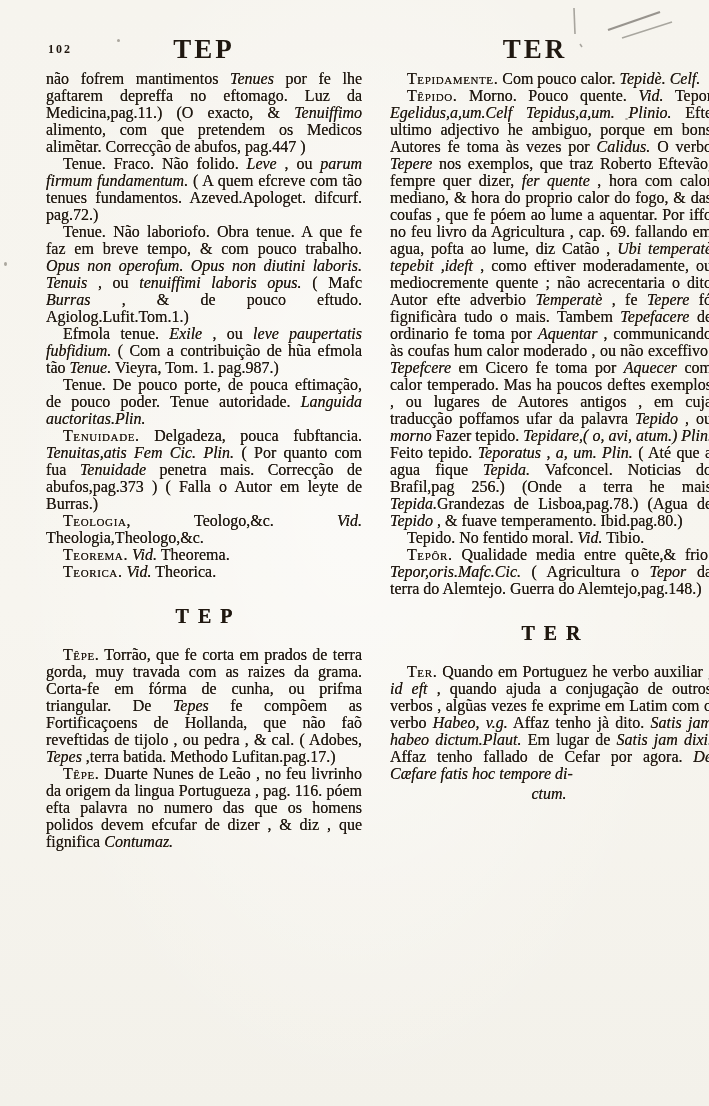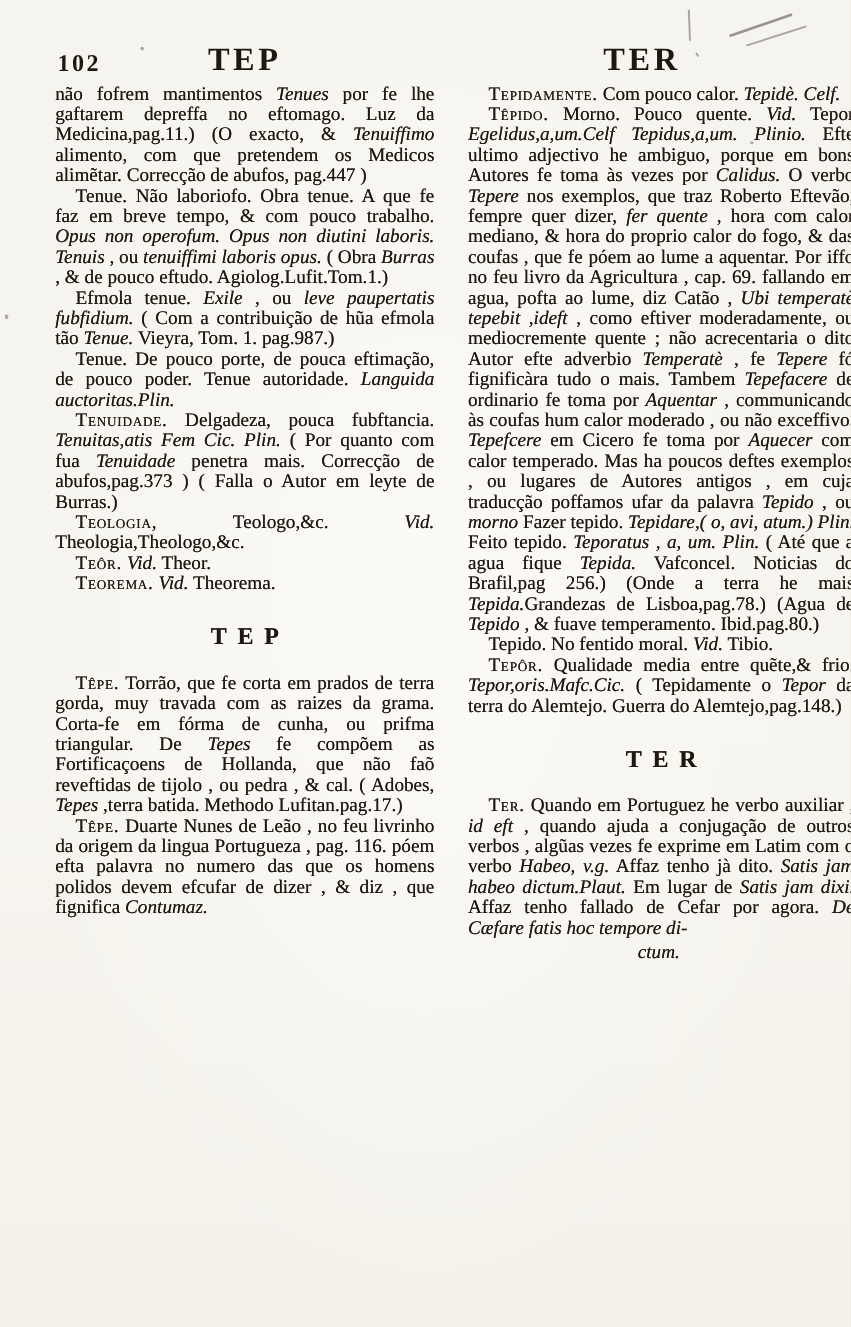--- a/index.html
+++ b/index.html
@@ -12,21 +12,21 @@
     position:relative;width:709px;height:1106px;overflow:hidden;
     background:
       radial-gradient(ellipse at 50% 45%, rgba(255,255,255,.55) 0%, rgba(255,255,255,0) 70%),
       linear-gradient(180deg,#f6f4ee 0%,#f7f5ef 55%,#f3f1ea 100%);
     color:#201810;
   }
   
   .running-header{position:absolute;top:34px;left:0;right:0;height:34px;}
   .pagenum{
     position:absolute;left:48px;top:8px;
-    font-size:20px;font-weight:bold;letter-spacing:2px;
+    font-size:12px;font-weight:bold;letter-spacing:2px;
   }
   .run-title{position:absolute;top:0;font-size:27px;font-weight:bold;letter-spacing:3px;text-align:center;}
   .run-title.left{left:46px;width:316px;}
   .run-title.right{left:374px;width:322px;}
   
   .col{
     position:absolute;top:70px;height:1020px;overflow:hidden;
     font-size:16px;line-height:17px;text-align:justify;
     text-shadow:0 0 .4px rgba(32,24,16,.85);
   }
@@ -62,34 +62,35 @@
   <div class="speck" style="left:4px;top:262px;width:3px;height:4px;"></div>
 
   <div class="running-header">
     <span class="pagenum">102</span>
     <span class="run-title left">TEP</span>
     <span class="run-title right">TER</span>
   </div>
 
   <div class="col left" id="col-left">
       <p class="para noindent"><span>não fofrem mantimentos </span><span class="i">Tenues</span><span> por fe lhe gaftarem depreffa no eftomago. Luz da Medicina,pag.11.) (O exacto, &amp; </span><span class="i">Tenuiffimo</span><span> alimento, com que pretendem os Medicos alimẽtar. Correcção de abufos, pag.447 )</span></p>
-      <p class="para"><span>Tenue. Não laboriofo. Obra tenue. A que fe faz em breve tempo, &amp; com pouco trabalho. </span><span class="i">Opus non operofum. Opus non diutini laboris. Tenuis</span><span> , ou </span><span class="i">tenuiffimi laboris opus.</span><span> ( Obra </span><span class="i">Burras</span><span> , &amp; de pouco eftudo. Agiolog.Lufit.Tom.1.)</span></p>
+      <p class="para"><span>Tenue. Fraco. Não folido. </span><span class="i">Leve</span><span> , ou </span><span class="i">parum firmum fundamentum.</span><span> ( A quem efcreve com tão tenues fundamentos. Azeved.Apologet. difcurf. pag.72.)</span></p>
+      <p class="para"><span>Tenue. Não laboriofo. Obra tenue. A que fe faz em breve tempo, &amp; com pouco trabalho. </span><span class="i">Opus non operofum. Opus non diutini laboris. Tenuis</span><span> , ou </span><span class="i">tenuiffimi laboris opus.</span><span> ( Mafc </span><span class="i">Burras</span><span> , &amp; de pouco eftudo. Agiolog.Lufit.Tom.1.)</span></p>
       <p class="para"><span>Efmola tenue. </span><span class="i">Exile</span><span> , ou </span><span class="i">leve paupertatis fubfidium.</span><span> ( Com a contribuição de hũa efmola tão </span><span class="i">Tenue.</span><span> Vieyra, Tom. 1. pag.987.)</span></p>
       <p class="para"><span>Tenue. De pouco porte, de pouca eftimação, de pouco poder. Tenue autoridade. </span><span class="i">Languida auctoritas.Plin.</span></p>
       <p class="para"><span class="sc">Tenuidade.</span><span> Delgadeza, pouca fubftancia. </span><span class="i">Tenuitas,atis Fem Cic. Plin.</span><span> ( Por quanto com fua </span><span class="i">Tenuidade</span><span> penetra mais. Correcção de abufos,pag.373 ) ( Falla o Autor em leyte de Burras.)</span></p>
       <p class="para"><span class="sc">Teologia,</span><span> Teologo,&amp;c. </span><span class="i">Vid.</span><span> Theologia,Theologo,&amp;c.</span></p>
-      <p class="para"><span class="sc">Teôr.</span><span> </span><span class="i">Vid.</span><span> Theor.</span></p>
       <p class="para"><span class="sc">Teorema.</span><span> </span><span class="i">Vid.</span><span> Theorema.</span></p>
+      <p class="para"><span class="sc">Teorica.</span><span> </span><span class="i">Vid.</span><span> Theorica.</span></p>
       <h3 class="heading"><span>TEP</span></h3>
       <p class="para"><span class="sc">Têpe.</span><span> Torrão, que fe corta em prados de terra gorda, muy travada com as raizes da grama. Corta-fe em fórma de cunha, ou prifma triangular. De </span><span class="i">Tepes</span><span> fe compõem as Fortificaçoens de Hollanda, que não faõ reveftidas de tijolo , ou pedra , &amp; cal. ( Adobes, </span><span class="i">Tepes</span><span> ,terra batida. Methodo Lufitan.pag.17.)</span></p>
       <p class="para"><span class="sc">Têpe.</span><span> Duarte Nunes de Leão , no feu livrinho da origem da lingua Portugueza , pag. 116. póem efta palavra no numero das que os homens polidos devem efcufar de dizer , &amp; diz , que fignifica </span><span class="i">Contumaz.</span></p>
     </div>
   <div class="col right" id="col-right">
       <p class="para"><span class="sc">Tepidamente.</span><span> Com pouco calor. </span><span class="i">Tepidè. Celf.</span></p>
       <p class="para"><span class="sc">Têpido.</span><span> Morno. Pouco quente. </span><span class="i">Vid.</span><span> Tepor </span><span class="i">Egelidus,a,um.Celf Tepidus,a,um. Plinio.</span><span> Efte ultimo adjectivo he ambiguo, porque em bons Autores fe toma às vezes por </span><span class="i">Calidus.</span><span> O verbo </span><span class="i">Tepere</span><span> nos exemplos, que traz Roberto Eftevão, fempre quer dizer, </span><span class="i">fer quente</span><span> , hora com calor mediano, &amp; hora do proprio calor do fogo, &amp; das coufas , que fe póem ao lume a aquentar. Por iffo no feu livro da Agricultura , cap. 69. fallando em agua, pofta ao lume, diz Catão , </span><span class="i">Ubi temperatè tepebit ,ideft</span><span> , como eftiver moderadamente, ou mediocremente quente ; não acrecentaria o dito Autor efte adverbio </span><span class="i">Temperatè</span><span> , fe </span><span class="i">Tepere</span><span> fó fignificàra tudo o mais. Tambem </span><span class="i">Tepefacere</span><span> de ordinario fe toma por </span><span class="i">Aquentar</span><span> , communicando às coufas hum calor moderado , ou não exceffivo. </span><span class="i">Tepefcere</span><span> em Cicero fe toma por </span><span class="i">Aquecer</span><span> com calor temperado. Mas ha poucos deftes exemplos , ou lugares de Autores antigos , em cuja traducção poffamos ufar da palavra </span><span class="i">Tepido</span><span> , ou </span><span class="i">morno</span><span> Fazer tepido. </span><span class="i">Tepidare,( o, avi, atum.) Plin.</span><span> Feito tepido. </span><span class="i">Teporatus , a, um. Plin.</span><span> ( Até que a agua fique </span><span class="i">Tepida.</span><span> Vafconcel. Noticias do Brafil,pag 256.) (Onde a terra he mais </span><span class="i">Tepida.</span><span>Grandezas de Lisboa,pag.78.) (Agua de </span><span class="i">Tepido</span><span> , &amp; fuave temperamento. Ibid.pag.80.)</span></p>
       <p class="para"><span>Tepido. No fentido moral. </span><span class="i">Vid.</span><span> Tibio.</span></p>
-      <p class="para"><span class="sc">Tepôr.</span><span> Qualidade media entre quẽte,&amp; frio. </span><span class="i">Tepor,oris.Mafc.Cic.</span><span> ( Tepidamente o </span><span class="i">Tepor</span><span> da terra do Alemtejo. Guerra do Alemtejo,pag.148.)</span></p>
+      <p class="para"><span class="sc">Tepôr.</span><span> Qualidade media entre quẽte,&amp; frio. </span><span class="i">Tepor,oris.Mafc.Cic.</span><span> ( Agricultura o </span><span class="i">Tepor</span><span> da terra do Alemtejo. Guerra do Alemtejo,pag.148.)</span></p>
       <h3 class="heading"><span>TER</span></h3>
       <p class="para"><span class="sc">Ter.</span><span> Quando em Portuguez he verbo auxiliar , </span><span class="i">id eft</span><span> , quando ajuda a conjugação de outros verbos , algũas vezes fe exprime em Latim com o verbo </span><span class="i">Habeo, v.g.</span><span> Affaz tenho jà dito. </span><span class="i">Satis jam habeo dictum.Plaut.</span><span> Em lugar de </span><span class="i">Satis jam dixi.</span><span> Affaz tenho fallado de Cefar por agora. </span><span class="i">De Cæfare fatis hoc tempore di-</span></p>
       <p class="para catchword"><span class="i">ctum.</span></p>
     </div>
 
 </div>
 
 </body></html>

